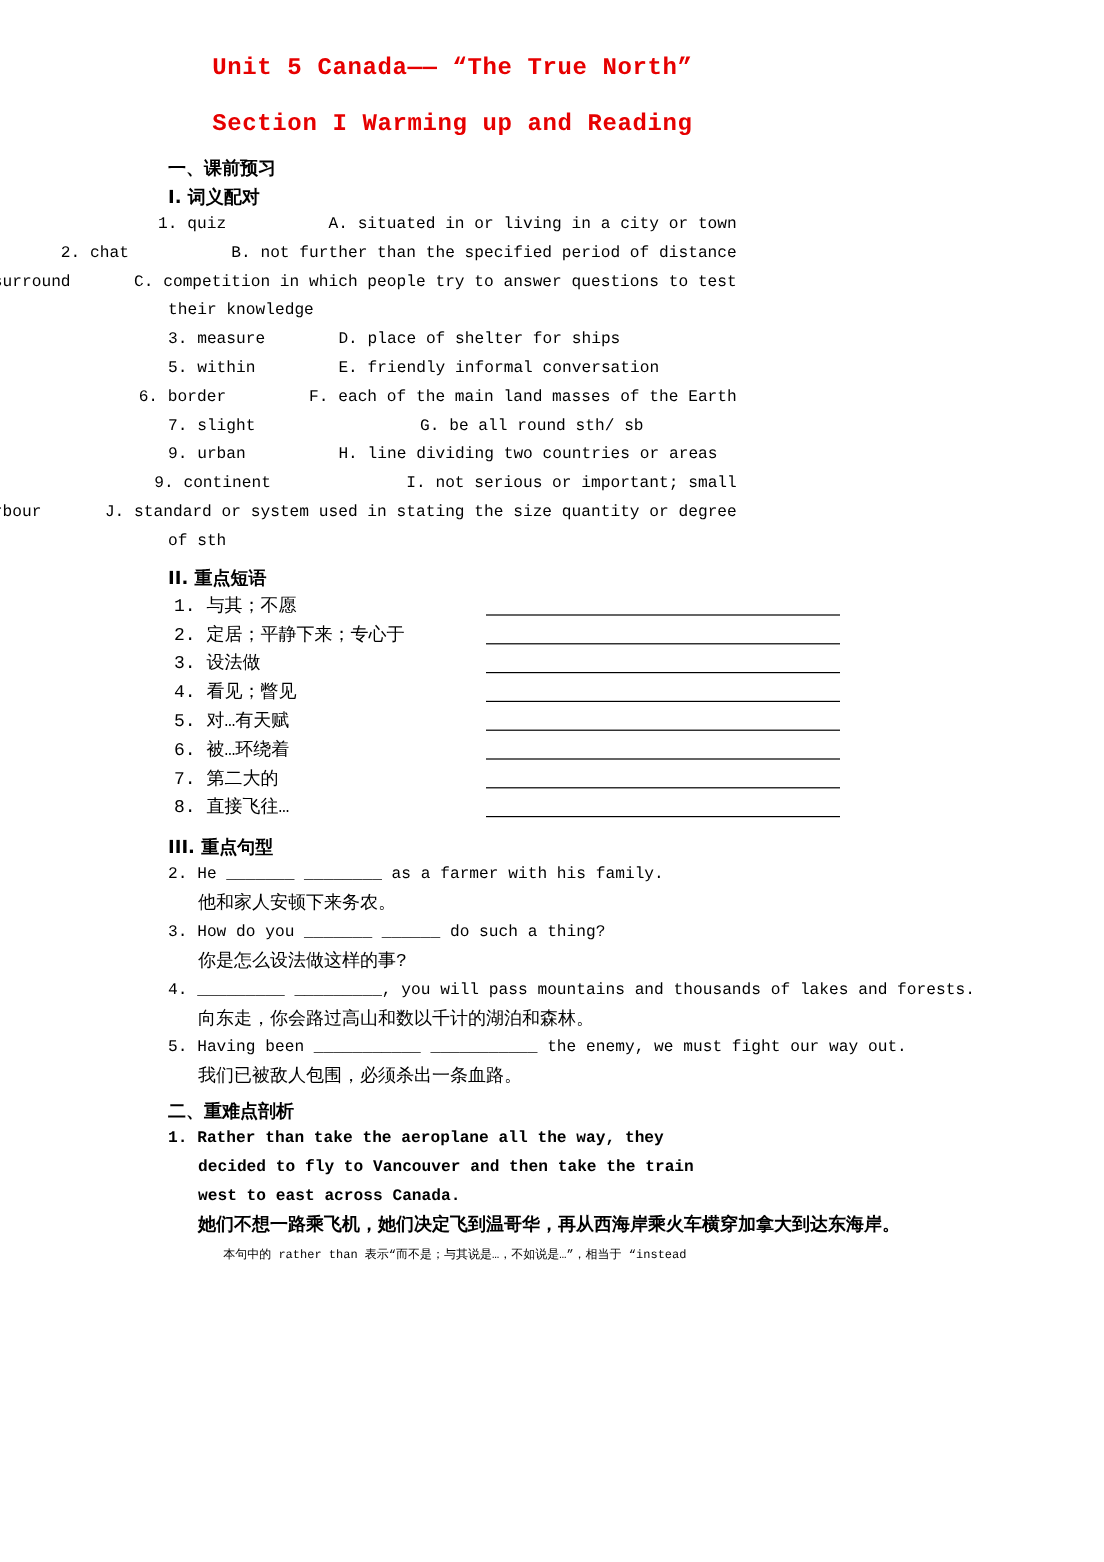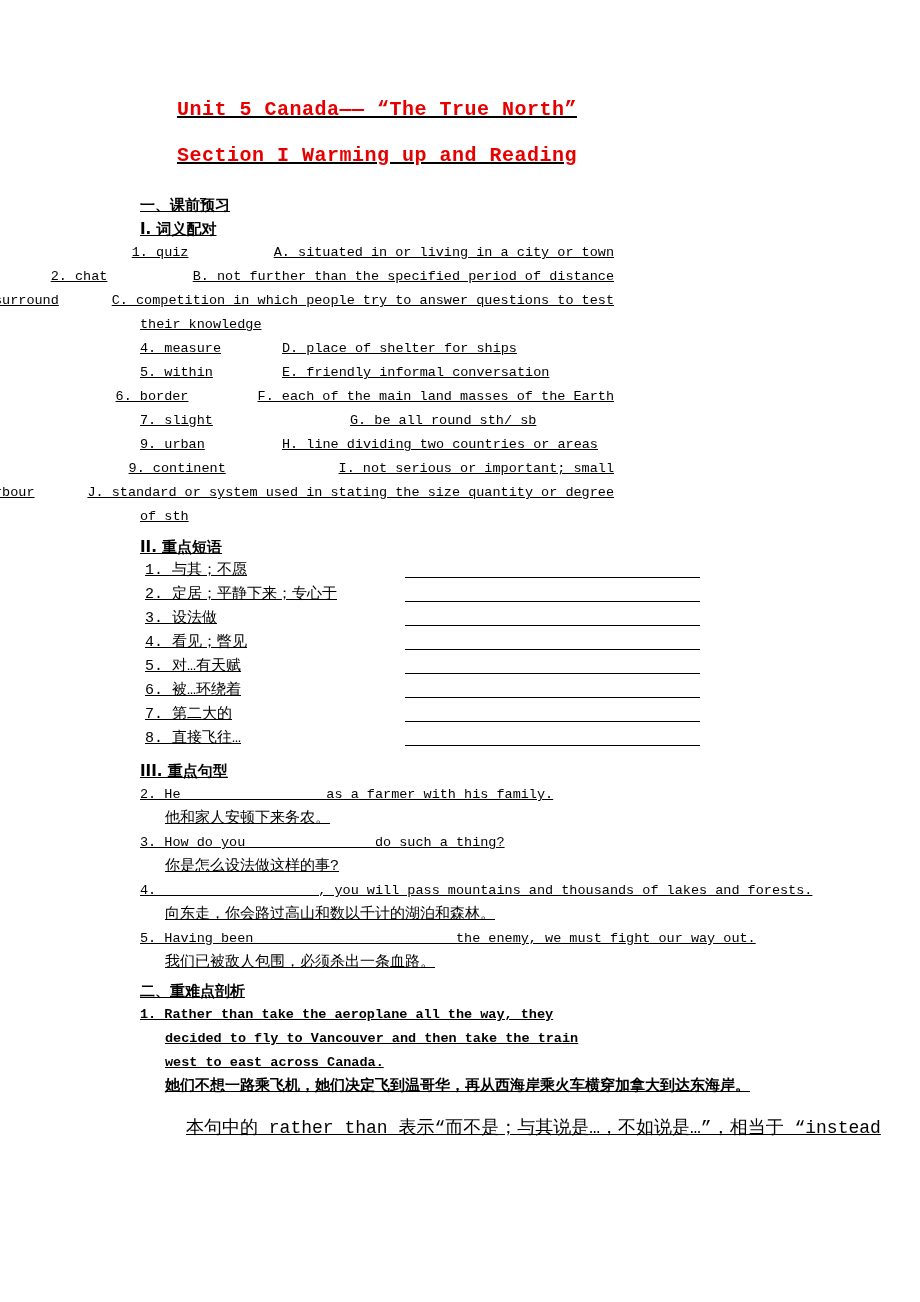--- a/index.html
+++ b/index.html
@@ -1,25 +1,25 @@
 <!DOCTYPE html>
 <html><head>
 <meta charset="utf-8">
 <style>
   * { margin:0; padding:0; box-sizing:border-box; }
   html,body { width:920px; height:1302px; background:#ffffff; overflow:hidden; }
   body { font-family:"Liberation Mono","DejaVu Sans Mono",monospace; color:#000; }
-  .page { width:730px; height:1302px; padding:96px 116px 0 140px;text-decoration:underline; }
+  .page { width:730px; height:1302px; padding:44px 116px 0 140px; }
 
   .doc-title {
     text-align:center; color:#e60000; font-weight:bold;
     font-size:20px; line-height:28px; margin-bottom:18px;
     letter-spacing:0.5px;
   }
-  .doc-subtitle { margin-bottom:23px; }
+  .doc-subtitle { margin-bottom:10px; }
 
   .h-cn {
     font-family:"DejaVu Sans","Liberation Sans",sans-serif;
     font-weight:bold; font-size:15px; line-height:24px;
   }
   .mt-sm { margin-top:6px; }
   .mt-md { margin-top:8px; }
   .mt-lg { margin-top:4px; }
 
   .match-row { display:flex; font-size:13.5px; line-height:24px; white-space:nowrap;justify-content:flex-end; }
@@ -36,21 +36,21 @@
   }
 
   .sent-en { font-size:13.5px; line-height:24px; white-space:nowrap; }
   .sent-zh { font-size:15px;  line-height:24px; padding-left:25px; white-space:nowrap; }
 
   .analysis-en {
     font-weight:bold; font-size:13.5px; line-height:24px;
     padding-left:25px; text-indent:-25px; max-width:660px;
   }
   .analysis-zh { font-weight:bold; font-size:15px; line-height:24px; padding-left:25px; white-space:nowrap; }
-  .analysis-note { font-size:18px; line-height:24px; padding-left:46px; margin-top:17px; white-space:nowrap; }
+  .analysis-note { font-size:10px; line-height:24px; padding-left:46px; margin-top:1px; white-space:nowrap; }
 </style>
 </head>
 <body>
 
 <div class="page">
 
   <div class="doc-title">Unit 5 Canada—— “The True North”</div>
   <div class="doc-title doc-subtitle">Section I  Warming up and Reading</div>
 
   <div class="h-cn">一、课前预习</div>
@@ -64,21 +64,21 @@
   <div class="match-row">
     <span class="term">2. chat</span>
     <span class="def">B. not further than the specified period of distance</span>
   </div>
   <div class="match-row">
     <span class="term">3. surround</span>
     <span class="def">C. competition in which people try to answer questions to test</span>
   </div>
   <div class="match-cont">their knowledge</div>
   <div class="match-row">
-    <span class="term">4. measure</span>
+    <span class="term">3. measure</span>
     <span class="def">D. place of shelter for ships</span>
   </div>
   <div class="match-row">
     <span class="term">5. within</span>
     <span class="def">E. friendly informal conversation</span>
   </div>
   <div class="match-row">
     <span class="term">6. border</span>
     <span class="def">F. each of the main land masses of the Earth</span>
   </div>

